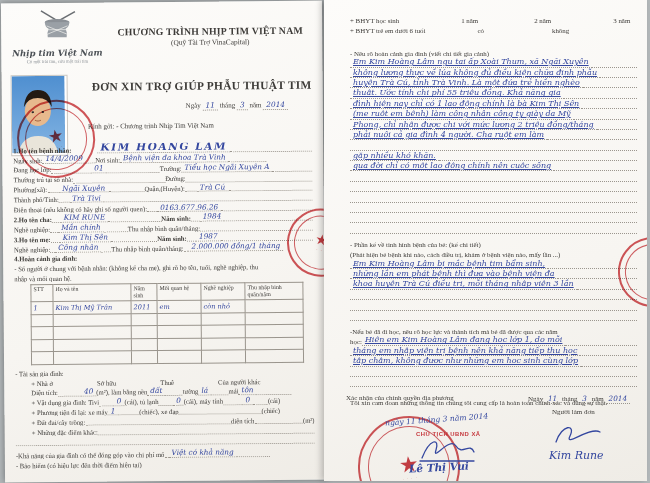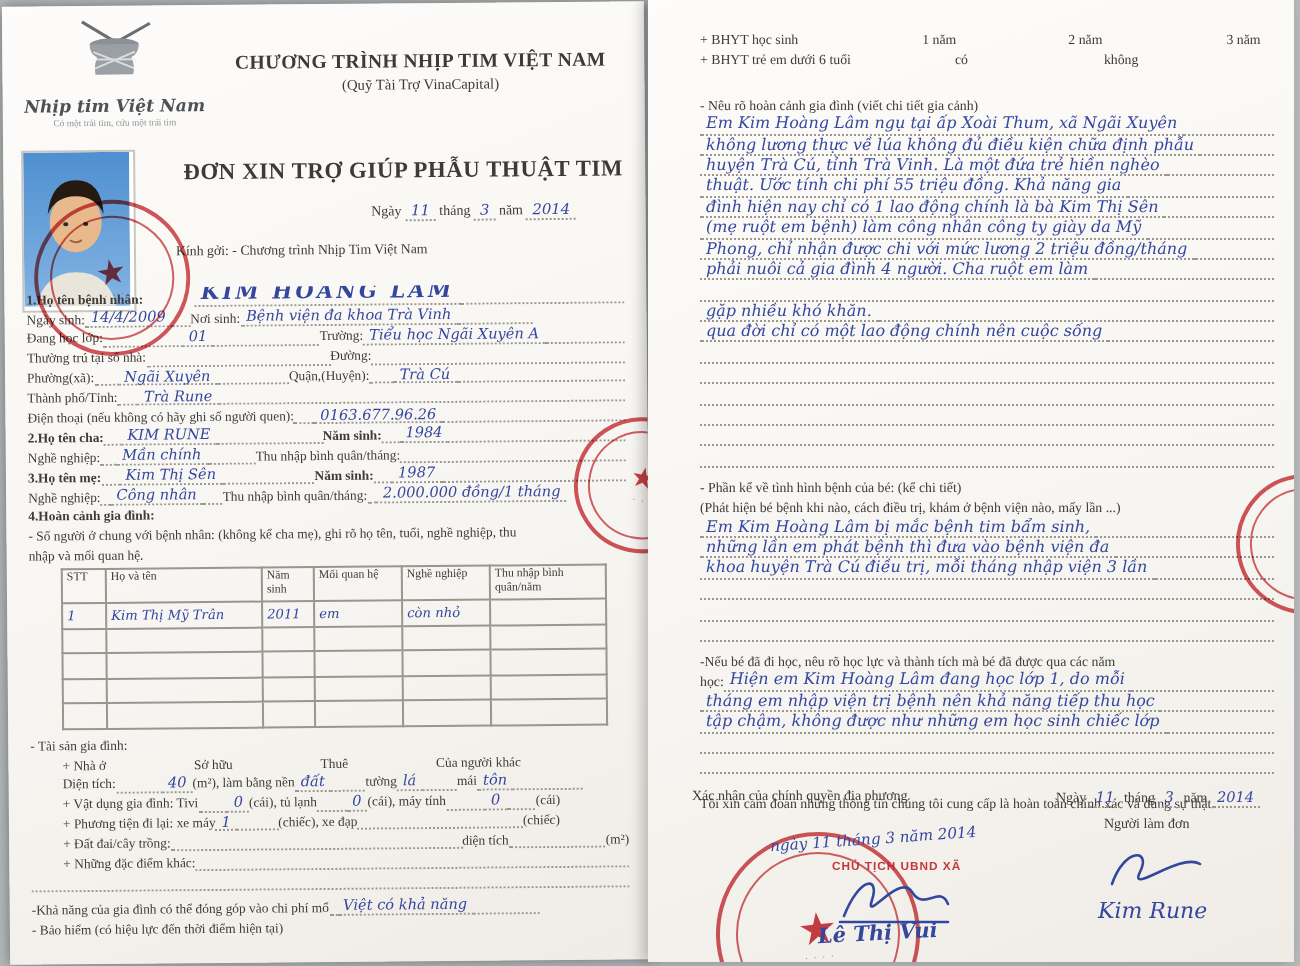--- a/index.html
+++ b/index.html
@@ -13,21 +13,21 @@
 
   
   .fline{display:flex;align-items:flex-end;white-space:nowrap;overflow:hidden;}
   .lp-body .fline{height:9.9px;font-size:6.7px;}
   .rp-lines .fline{height:10.4px;font-size:6.9px;}
   .pt{line-height:1.08;}
   .bold{font-weight:bold;}
   .hw{font-family:"DejaVu Serif",serif;font-style:italic;color:#34479f;
       border-bottom:1px dotted #9b968e;padding:0 3px;line-height:1.05;font-size:7.3px;}
   .hw.big{font-size:10.5px;letter-spacing:1.6px;font-weight:bold;}
-  .rp-lines .hw{font-size:8px;}
+  .rp-lines .hw{font-size:8px;text-decoration:underline;}
   .dots{border-bottom:1px dotted #9b968e;height:2px;min-width:4px;}
   .gapfix{display:inline-block;height:1px;}
 
   
   .logo{position:absolute;left:8px;top:6px;width:96px;text-align:center;}
   .logo-name{font-family:"DejaVu Serif",serif;font-style:italic;font-weight:bold;
              font-size:8.6px;color:#4c5156;margin-top:1px;}
   .logo-tag{font-size:4.7px;color:#8e9398;margin-top:1px;}
   .org{position:absolute;left:104px;top:24px;width:210px;text-align:center;}
   .org-name{font-size:9.8px;font-weight:bold;letter-spacing:.2px;}
@@ -179,21 +179,21 @@
             <span class="hw">Ngãi Xuyên</span>
             <span class="dots" style="flex-grow: 0.3;"></span>
             <span class="pt">Quận,(Huyện):</span>
             <span class="dots" style="flex-grow: 0.1;"></span>
             <span class="hw">Trà Cú</span>
             <span class="dots" style="flex-grow: 0.7;"></span>
           </div>
           <div class="fline">
             <span class="pt">Thành phố/Tỉnh:</span>
             <span class="dots" style="flex-grow: 0.1;"></span>
-            <span class="hw">Trà Rune</span>
+            <span class="hw">Trà Tivi</span>
             <span class="dots" style="flex-grow: 2;"></span>
           </div>
           <div class="fline">
             <span class="pt">Điện thoại (nếu không có hãy ghi số người quen):</span>
             <span class="dots" style="flex-grow: 0.1;"></span>
             <span class="hw">0163.677.96.26</span>
             <span class="dots" style="flex-grow: 0.9;"></span>
           </div>
           <div class="fline">
             <span class="pt bold">2.Họ tên cha:</span>
@@ -511,21 +511,21 @@
         <div class="fline">
           <span class="pt">học:</span>
           <span class="hw">Hiện em Kim Hoàng Lâm đang học lớp 1, do mỗi</span>
           <span class="dots" style="flex-grow: 1;"></span>
         </div>
         <div class="fline">
           <span class="hw">tháng em nhập viện trị bệnh nên khả năng tiếp thu học</span>
           <span class="dots" style="flex-grow: 1;"></span>
         </div>
         <div class="fline">
-          <span class="hw">tập chậm, không được như những em học sinh chiếc lớp</span>
+          <span class="hw">tập chậm, không được như những em học sinh cùng lớp</span>
           <span class="dots" style="flex-grow: 1;"></span>
         </div>
         <div class="fline">
           <span class="dots" style="flex-grow: 1;"></span>
         </div>
         <div class="fline">
           <span class="dots" style="flex-grow: 1;"></span>
         </div>
         <div style="height: 9px;"></div>
         <div class="fline">

